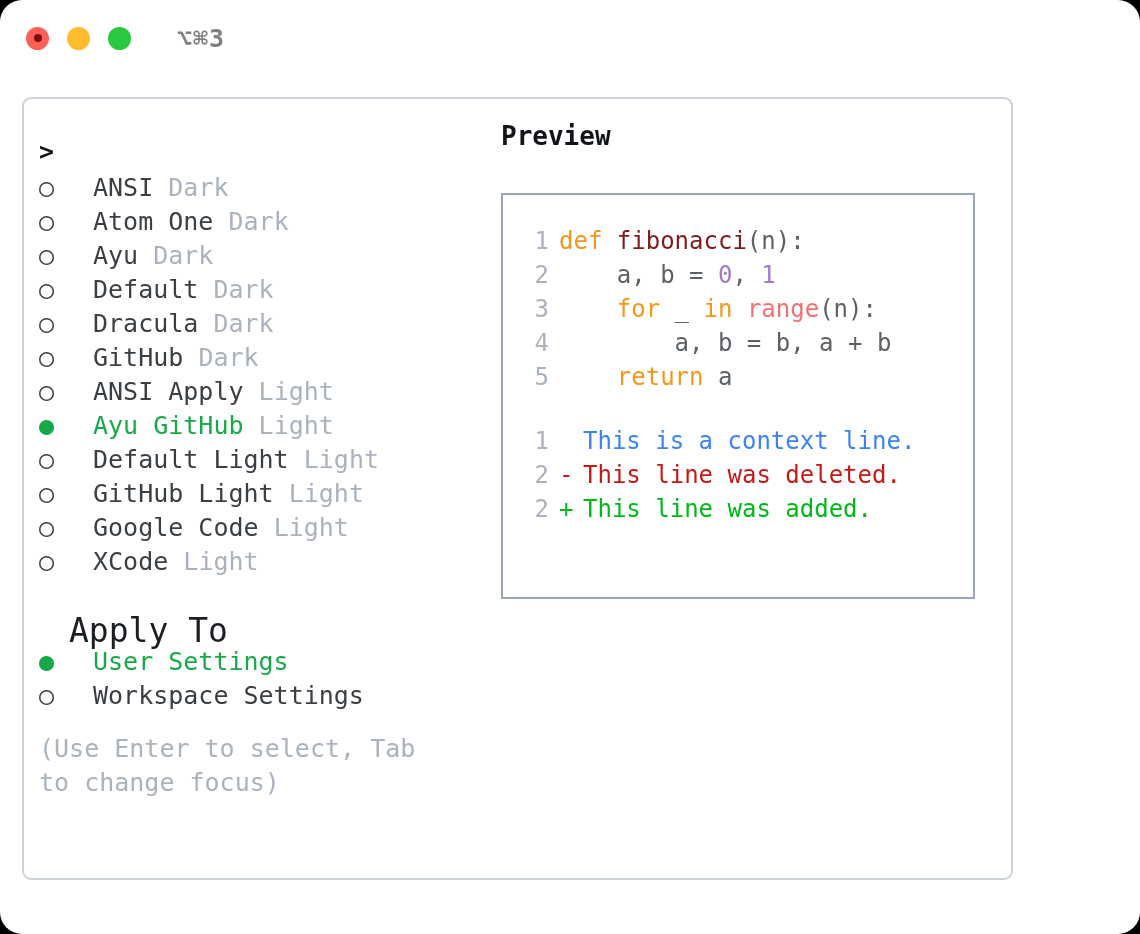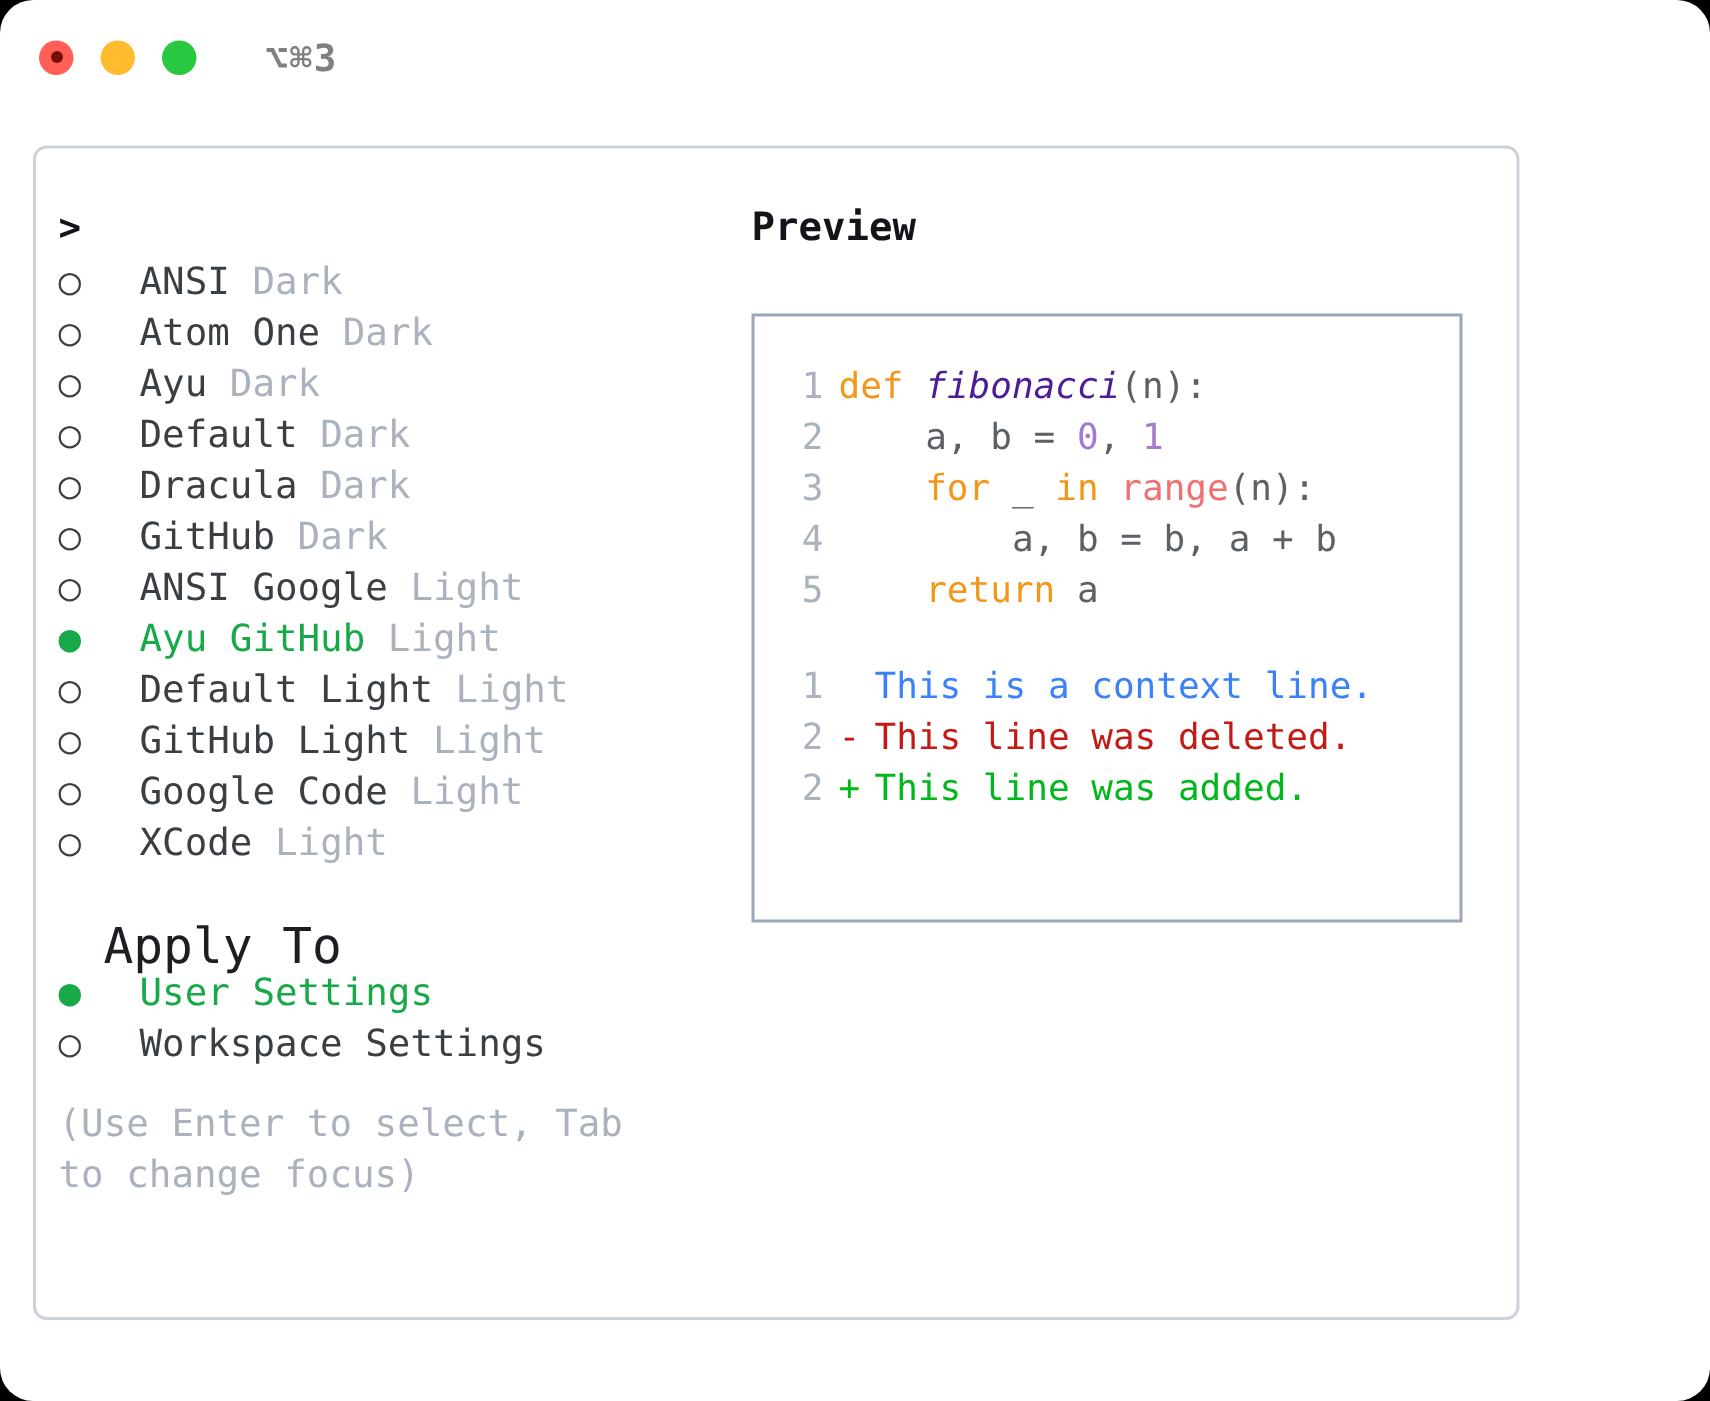--- a/index.html
+++ b/index.html
@@ -141,21 +141,21 @@
     line-height: 34px;
     color: #a9b2bd;
     white-space: pre-wrap;
     word-break: break-word;
   }
 
   
   .right-col {
     position: absolute;
     left: 477px;
-    top: 38px;
+    top: 22px;
     width: 500px;
   }
   .preview-title {
     font-size: 26px;
     font-weight: bold;
     color: #111418;
     height: 36px;
   }
   .preview-box {
     margin-top: 36px;
@@ -183,21 +183,21 @@
   }
   .diff-gap { height: 30px; }
   .diffmark {
     display: inline-block;
     width: 24px;
     flex: 0 0 24px;
   }
 
   
   .tok-kw   { color: #f2971a; }
-  .tok-fn   { color: #4c1d95; font-style: italic; }
+  .tok-fn   { color: #7f1d1d; }
   .tok-num  { color: #a37acc; }
   .tok-bi   { color: #f07171; }
   .tok-txt  { color: #5c6166; }
   .tok-punc { color: #5c6166; }
 
   .diff-ctx { color: #3b82f6; }
   .diff-del { color: #c41a16; }
   .diff-add { color: #00b81a; }
 </style>
 </head>
@@ -237,21 +237,21 @@
         <div class="row">
           <span class="marker">○</span><span class="label">Default</span><span class="suffix"> </span><span class="suffix">Dark</span>
         </div>
         <div class="row">
           <span class="marker">○</span><span class="label">Dracula</span><span class="suffix"> </span><span class="suffix">Dark</span>
         </div>
         <div class="row">
           <span class="marker">○</span><span class="label">GitHub</span><span class="suffix"> </span><span class="suffix">Dark</span>
         </div>
         <div class="row">
-          <span class="marker">○</span><span class="label">ANSI Google</span><span class="suffix"> </span><span class="suffix">Light</span>
+          <span class="marker">○</span><span class="label">ANSI Apply</span><span class="suffix"> </span><span class="suffix">Light</span>
         </div>
         <div class="row">
           <span class="marker selected">●</span><span class="label selected">Ayu GitHub</span><span class="suffix"> </span><span class="suffix">Light</span>
         </div>
         <div class="row">
           <span class="marker">○</span><span class="label">Default Light</span><span class="suffix"> </span><span class="suffix">Light</span>
         </div>
         <div class="row">
           <span class="marker">○</span><span class="label">GitHub Light</span><span class="suffix"> </span><span class="suffix">Light</span>
         </div>

